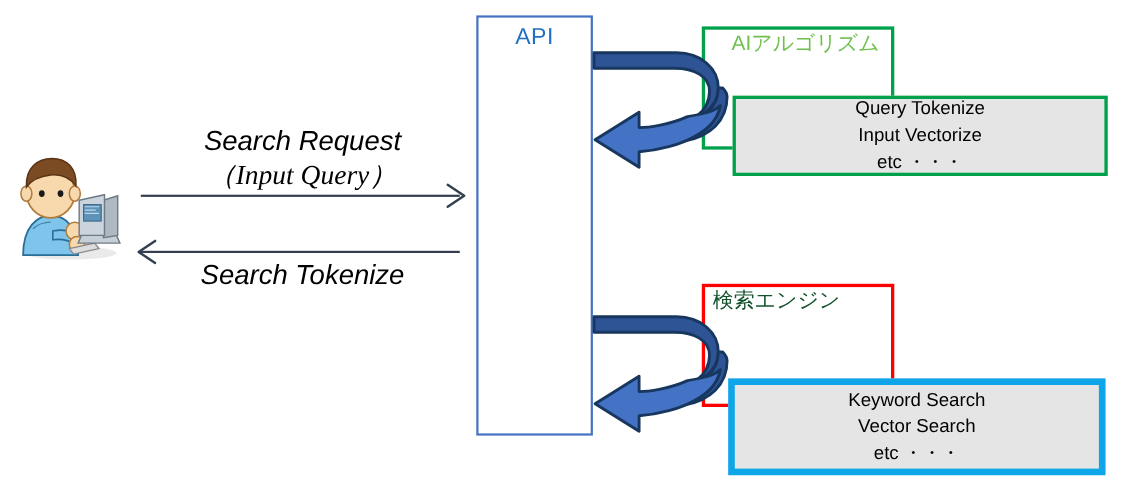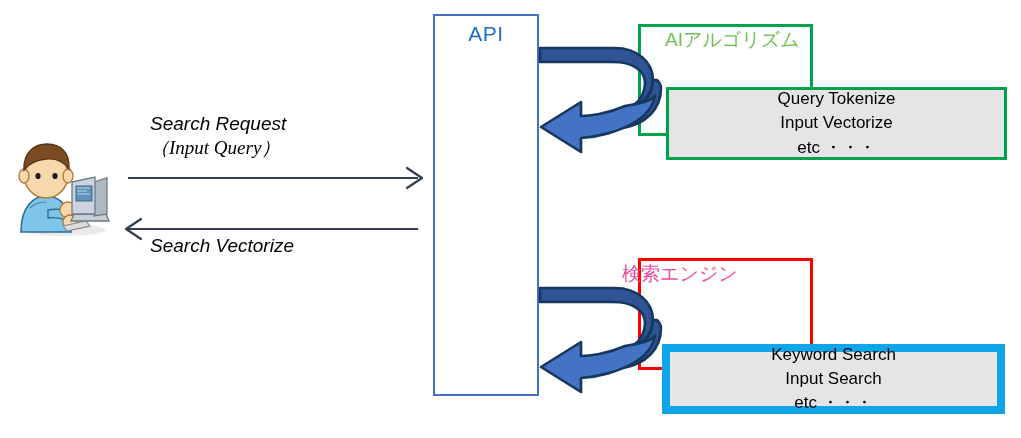--- a/index.html
+++ b/index.html
@@ -64,23 +64,23 @@
     white-space: nowrap;
     line-height: 1;
   }
   .group-title.green {
     left: 648px;
     top: 30px;
     color: #70C050;
     margin-left: 17px;
   }
   .group-title.red {
-    left: 622px;
+    left: 648px;
     top: 264px;
-    color: #ec4899;
+    color: #14532d;
   }
 
   
   .detail-box {
     position: absolute;
     box-sizing: border-box;
     background: #e5e5e5;
     display: flex;
     flex-direction: column;
     align-items: center;
@@ -93,22 +93,22 @@
     left: 666px;
     top: 87px;
     width: 341px;
     height: 73px;
     border: 3px solid #00A14B;
   }
   .detail-box.red {
     left: 662px;
     top: 344px;
     width: 343px;
-    height: 70px;
-    border: 8px solid #0ea5e9;
+    height: 88px;
+    border: 6px solid #0ea5e9;
   }
   .detail-line { display: block; }
 
   
   .circ-arrow {
     position: absolute;
     width: 126px;
     height: 116px;
   }
 
@@ -118,24 +118,24 @@
     height: 0;
     border-top: 2px solid #333F50;
   }
   .flow-line.req { left: 128px; top: 177px; width: 290px; }
   .flow-line.res { left: 128px; top: 228px; width: 290px; }
 
   .flow-head { position: absolute; }
 
   .flow-label {
     position: absolute;
-    text-align: left;
+    text-align: center;
     font-style: italic;
     color: #000000;
-    font-size: 19px;
+    font-size: 25px;
     line-height: 1.28;
     white-space: nowrap;
   }
   .flow-label.req { left: 150px; top: 112px; width: 250px; }
   .flow-label.res { left: 150px; top: 234px; width: 250px; }
   .flow-label .l2 { display: block; font-family: Liberation Serif, serif; }
 
   
   .user-figure { position: absolute; left: 8px; top: 138px; width: 104px; height: 100px; }
 </style>
@@ -192,21 +192,21 @@
       <path d="M19 2 L4 12 L19 22" fill="none" stroke="#333F50" stroke-width="2.2" stroke-linecap="round" stroke-linejoin="round"></path>
     </svg>
   </div>
 
   <div class="flow-label req">
     <span>Search Request</span>
     <span class="l2">（Input Query）</span>
   </div>
 
   <div class="flow-label res">
-    <span>Search Vectorize</span>
+    <span>Search Tokenize</span>
   </div>
 
   <div class="api-box"></div>
   <div class="api-label">API</div>
 
   <div class="group-frame green"></div>
   <div class="group-title green">AIアルゴリズム</div>
   <div class="detail-box green">
     <span class="detail-line">Query Tokenize</span>
     <span class="detail-line">Input Vectorize</span>
@@ -223,21 +223,21 @@
 
       <path d="M88 64 C70 72 52 74 44 74 L44 60 L4 85 L44 110 L44 96
                C60 95 82 90 98 80 C110 73 116 64 118 54 C112 60 100 62 88 64 Z" fill="#4472C4" stroke="#17375E" stroke-width="2.6" stroke-linejoin="round"></path>
     </svg>
   </div>
 
   <div class="group-frame red"></div>
   <div class="group-title red">検索エンジン</div>
   <div class="detail-box red">
     <span class="detail-line">Keyword Search</span>
-    <span class="detail-line">Input Search</span>
+    <span class="detail-line">Vector Search</span>
     <span class="detail-line">etc ・・・</span>
   </div>
 
   <div class="circ-arrow" style="left:537px; top:282px;">
     <svg width="126" height="116" viewBox="0 0 126 116" xmlns="http://www.w3.org/2000/svg">
       <path d="M3 6 L78 6 C100 6 116 20 116 38 C116 50 108 60 96 64
                C104 58 108 50 108 41 C108 28 95 20 76 20 L3 20 Z" fill="#2E5496" stroke="#17375E" stroke-width="2.6" stroke-linejoin="round"></path>
       <path d="M116 38 C116 54 104 66 86 70 L86 86 C108 82 124 68 124 46 C124 42 122 40 120 38 Z" fill="#2E5496" stroke="#17375E" stroke-width="2.6" stroke-linejoin="round"></path>
       <path d="M88 64 C70 72 52 74 44 74 L44 60 L4 85 L44 110 L44 96
                C60 95 82 90 98 80 C110 73 116 64 118 54 C112 60 100 62 88 64 Z" fill="#4472C4" stroke="#17375E" stroke-width="2.6" stroke-linejoin="round"></path>

